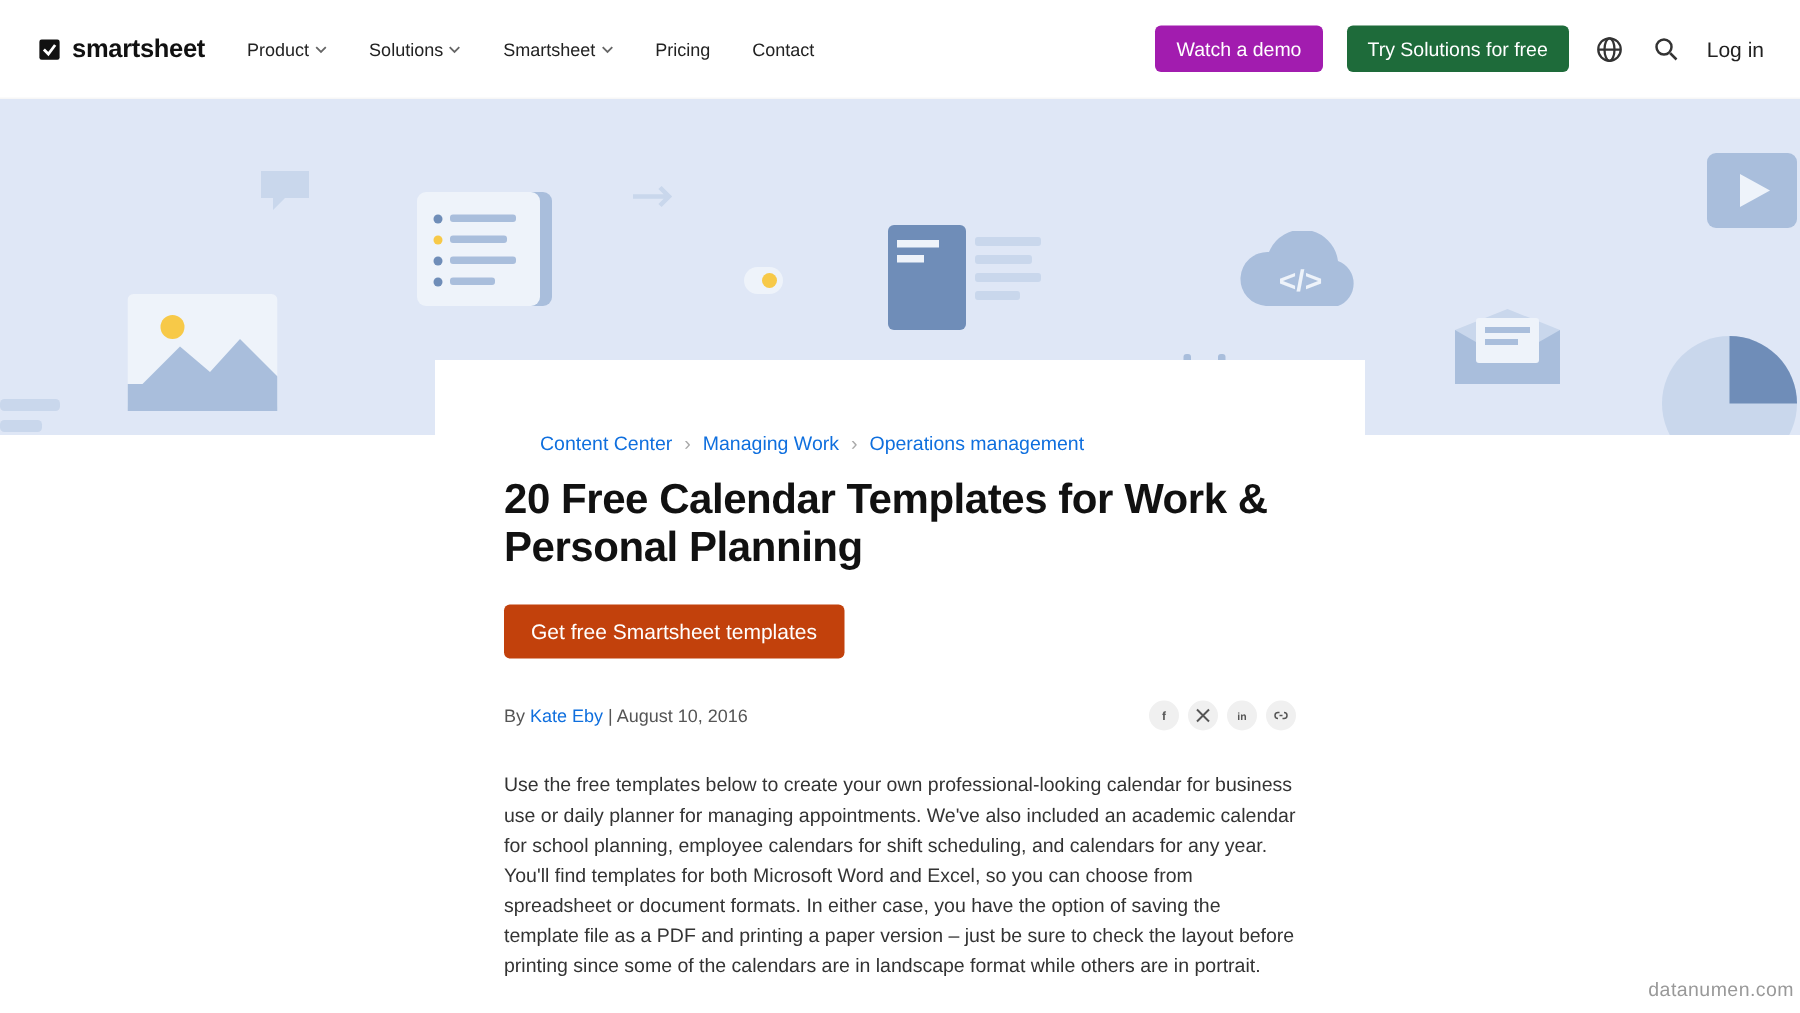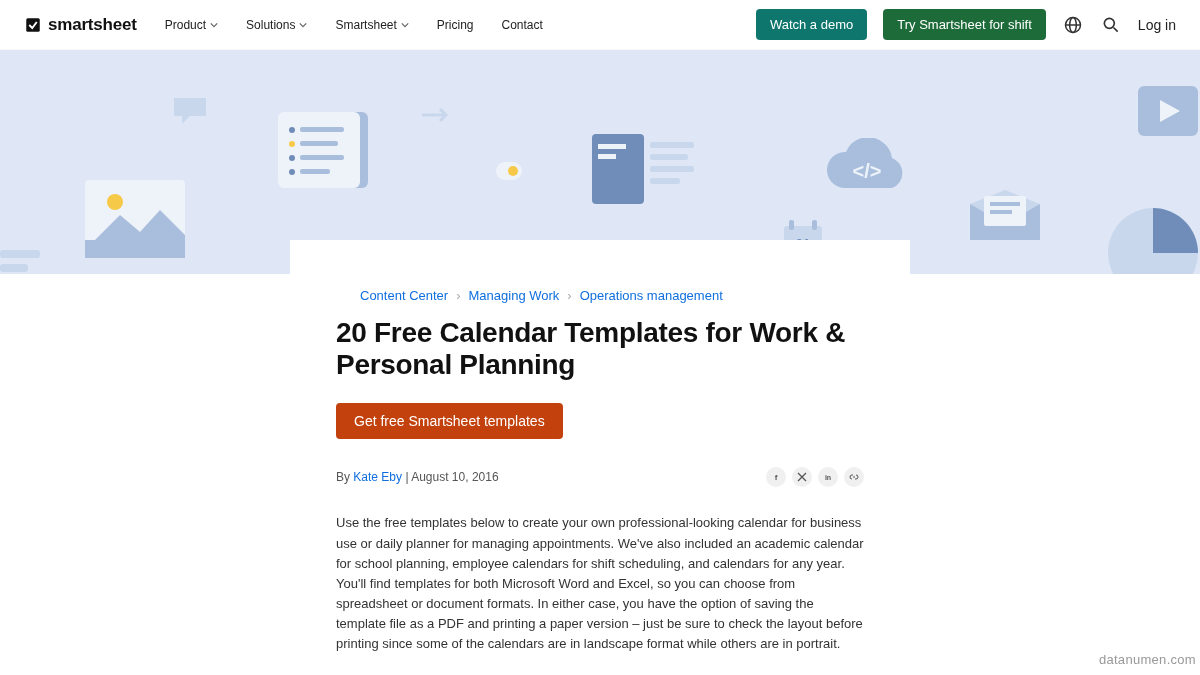--- a/index.html
+++ b/index.html
@@ -1,28 +1,28 @@
 <!DOCTYPE html>
 <html><head>
 <meta charset="utf-8">
 <style>
   * { margin: 0; padding: 0; box-sizing: border-box; }
   body { font-family: -apple-system, BlinkMacSystemFont, "Segoe UI", Helvetica, Arial, sans-serif; color: #333; background: #fff; width: 1200px; height: 675px; overflow: hidden; position: relative; }
   
   
-  .nav { height: 50px; display: flex; align-items: center; padding: 0 24px; background: #fff; border-bottom: 1px solid rgba(0,0,0,0.03); position: relative; z-index: 10; }
+  .nav { height: 66px; display: flex; align-items: center; padding: 0 24px; background: #fff; border-bottom: 1px solid rgba(0,0,0,0.03); position: relative; z-index: 10; }
   .logo-wrap { display: flex; align-items: center; gap: 6px; margin-right: 28px; }
   .logo-mark { width: 18px; height: 18px; }
   .logo-text { font-weight: 700; font-size: 17px; letter-spacing: -0.2px; color: #111; }
   .nav-left { display: flex; align-items: center; gap: 28px; }
   .nav-item { font-size: 12px; color: #222; cursor: pointer; display: flex; align-items: center; gap: 4px; }
   .nav-item .chev { width: 8px; height: 8px; }
   .nav-right { margin-left: auto; display: flex; align-items: center; gap: 16px; }
   .btn { padding: 8px 14px; border-radius: 4px; font-size: 13px; font-weight: 500; cursor: pointer; border: none; }
-  .btn-primary { background: #0f766e; color: #fff; }
+  .btn-primary { background: #a21caf; color: #fff; }
   .btn-green  { background: #1e6b3a; color: #fff; }
   .icon-btn { cursor: pointer; display:flex; align-items:center; justify-content:center; width:22px; height:22px; }
   .login { font-size: 14px; color: #222; cursor: pointer; }
   
   
   .hero { height: 224px; width: 100%; background: #dfe7f6; position: relative; overflow: hidden; }
   .hero svg { position: absolute; }
   
   
   .card { position: absolute; top: 240px; left: 50%; transform: translateX(-50%); width: 620px; background: #fff; padding: 48px 46px 40px 46px; }
@@ -73,21 +73,21 @@
     </div>
     <div class="nav-item">
         <span>Pricing</span>
       </div>
     <div class="nav-item">
         <span>Contact</span>
       </div>
   </div>
   <div class="nav-right">
     <button class="btn btn-primary">Watch a demo</button>
-    <button class="btn btn-green">Try Smartsheet for shift</button>
+    <button class="btn btn-green">Try Solutions for free</button>
     <span class="icon-btn">
       <svg viewBox="0 0 24 24" width="20" height="20">
           <circle cx="12" cy="12" r="9" fill="none" stroke="#333" stroke-width="1.8"></circle>
           <ellipse cx="12" cy="12" rx="4" ry="9" fill="none" stroke="#333" stroke-width="1.8"></ellipse>
           <line x1="3" y1="12" x2="21" y2="12" stroke="#333" stroke-width="1.8"></line>
         </svg>
     </span>
     <span class="icon-btn">
       <svg viewBox="0 0 24 24" width="20" height="20">
           <circle cx="10" cy="10" r="6" fill="none" stroke="#333" stroke-width="2"></circle>

